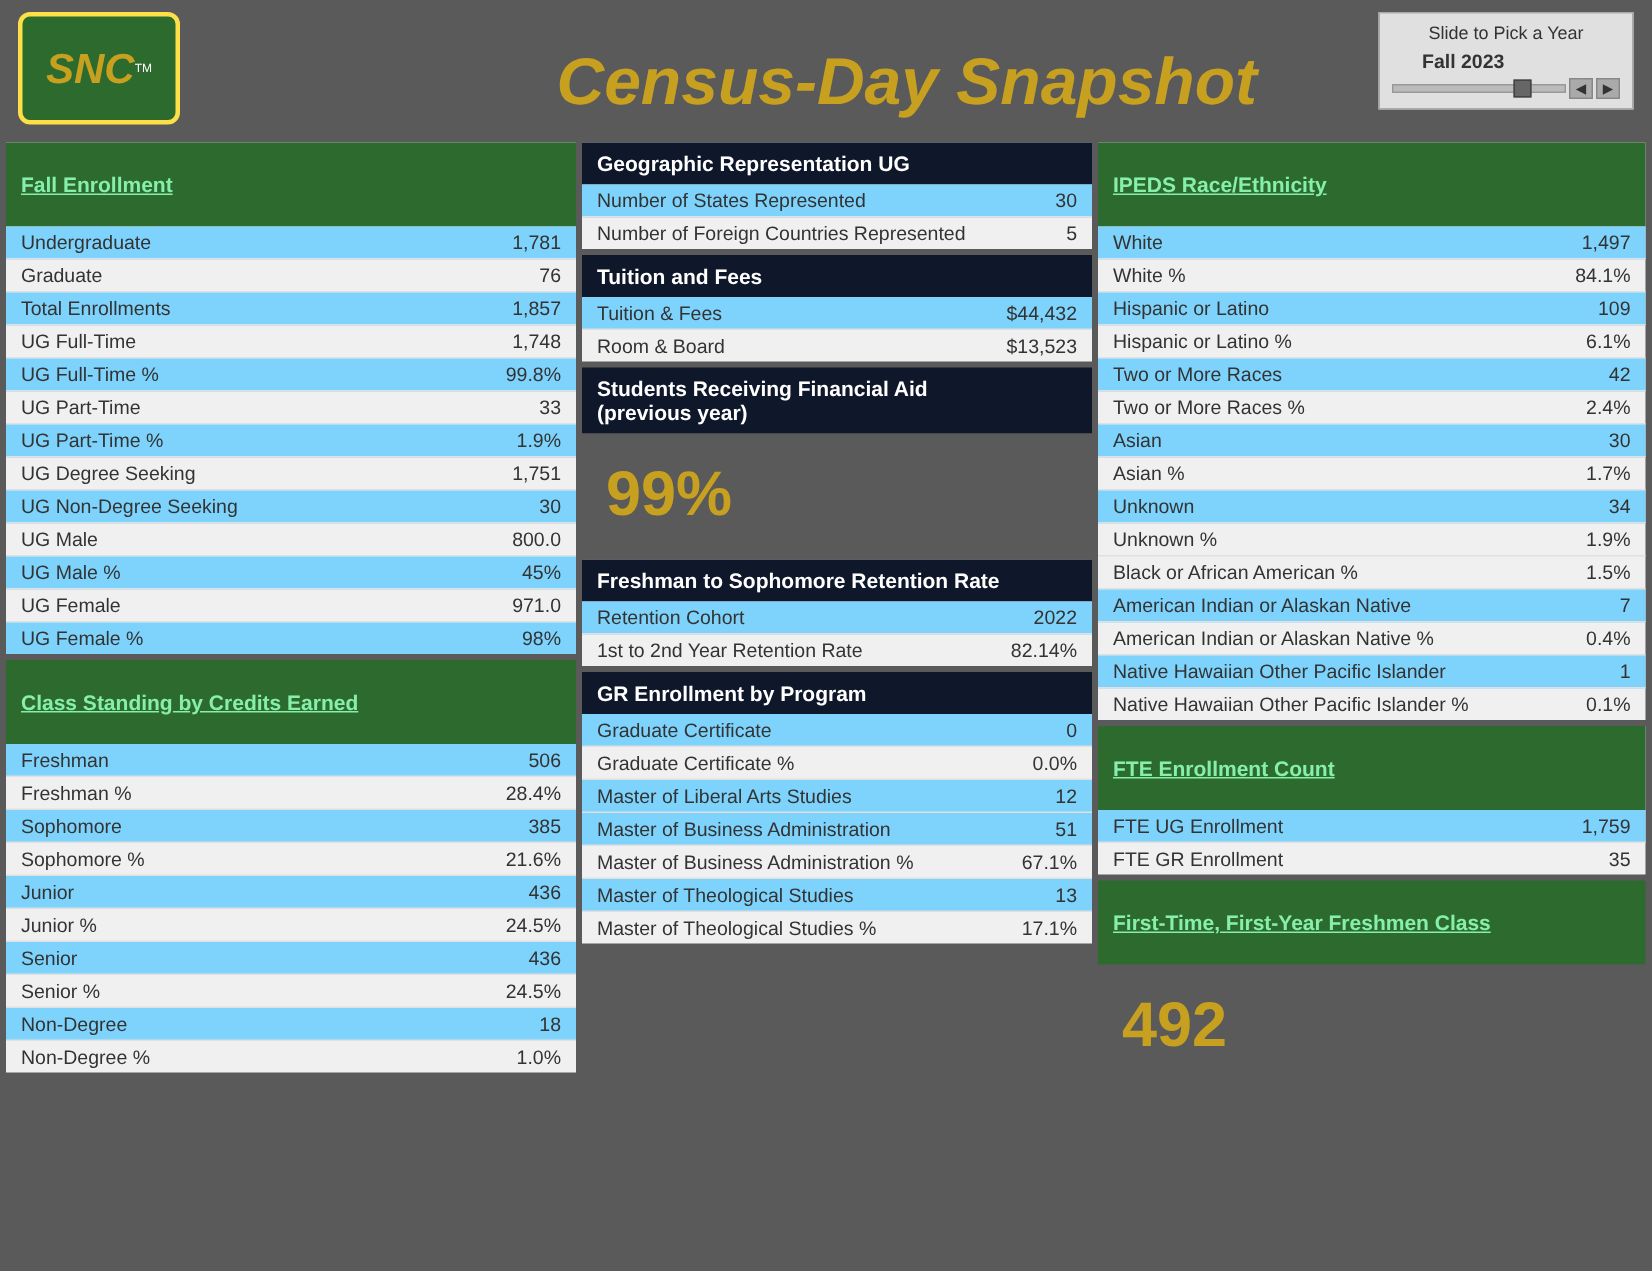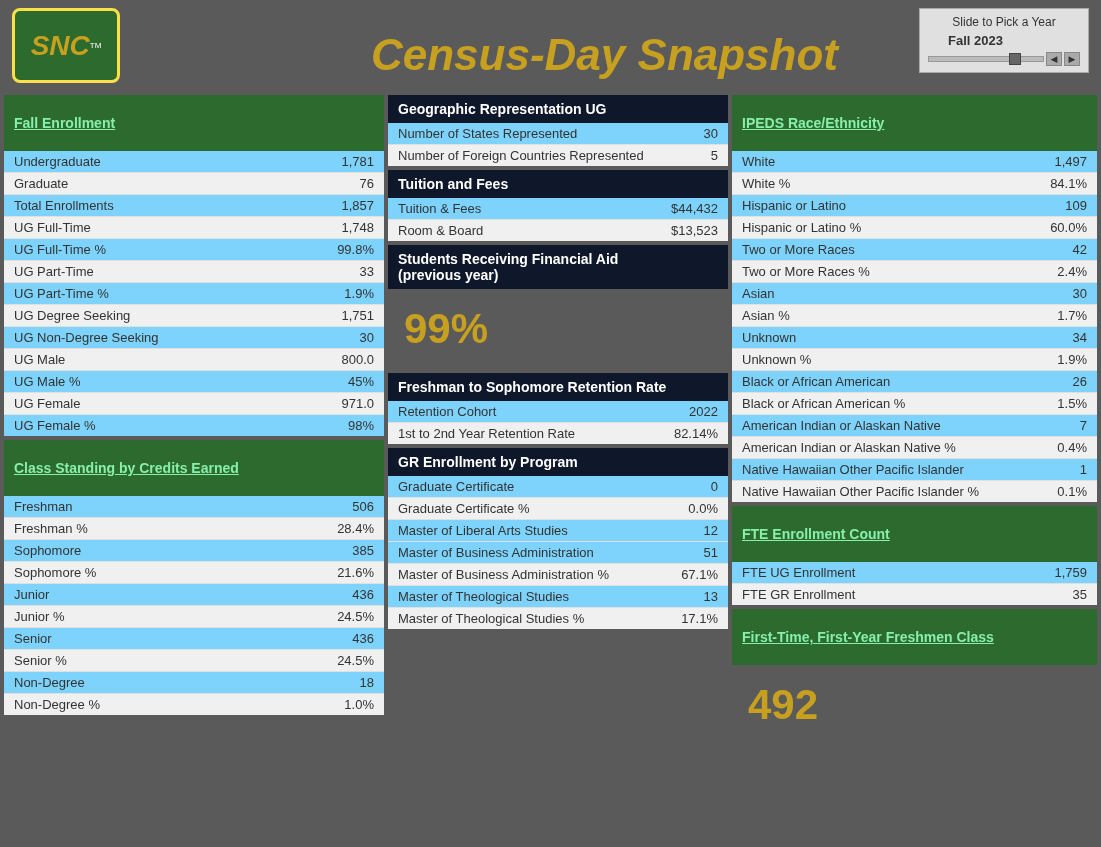--- a/index.html
+++ b/index.html
@@ -278,21 +278,21 @@
           <div class="data-row">
             <span class="data-label">White %</span>
             <span class="data-value">84.1%</span>
           </div>
           <div class="data-row alt">
             <span class="data-label">Hispanic or Latino</span>
             <span class="data-value">109</span>
           </div>
           <div class="data-row">
             <span class="data-label">Hispanic or Latino %</span>
-            <span class="data-value">60.0%</span>
+            <span class="data-value">6.1%</span>
           </div>
           <div class="data-row alt">
             <span class="data-label">Two or More Races</span>
             <span class="data-value">42</span>
           </div>
           <div class="data-row">
             <span class="data-label">Two or More Races %</span>
             <span class="data-value">2.4%</span>
           </div>
           <div class="data-row alt">
@@ -303,24 +303,20 @@
             <span class="data-label">Asian %</span>
             <span class="data-value">1.7%</span>
           </div>
           <div class="data-row alt">
             <span class="data-label">Unknown</span>
             <span class="data-value">34</span>
           </div>
           <div class="data-row">
             <span class="data-label">Unknown %</span>
             <span class="data-value">1.9%</span>
-          </div>
-          <div class="data-row alt">
-            <span class="data-label">Black or African American</span>
-            <span class="data-value">26</span>
           </div>
           <div class="data-row">
             <span class="data-label">Black or African American %</span>
             <span class="data-value">1.5%</span>
           </div>
           <div class="data-row alt">
             <span class="data-label">American Indian or Alaskan Native</span>
             <span class="data-value">7</span>
           </div>
           <div class="data-row">

